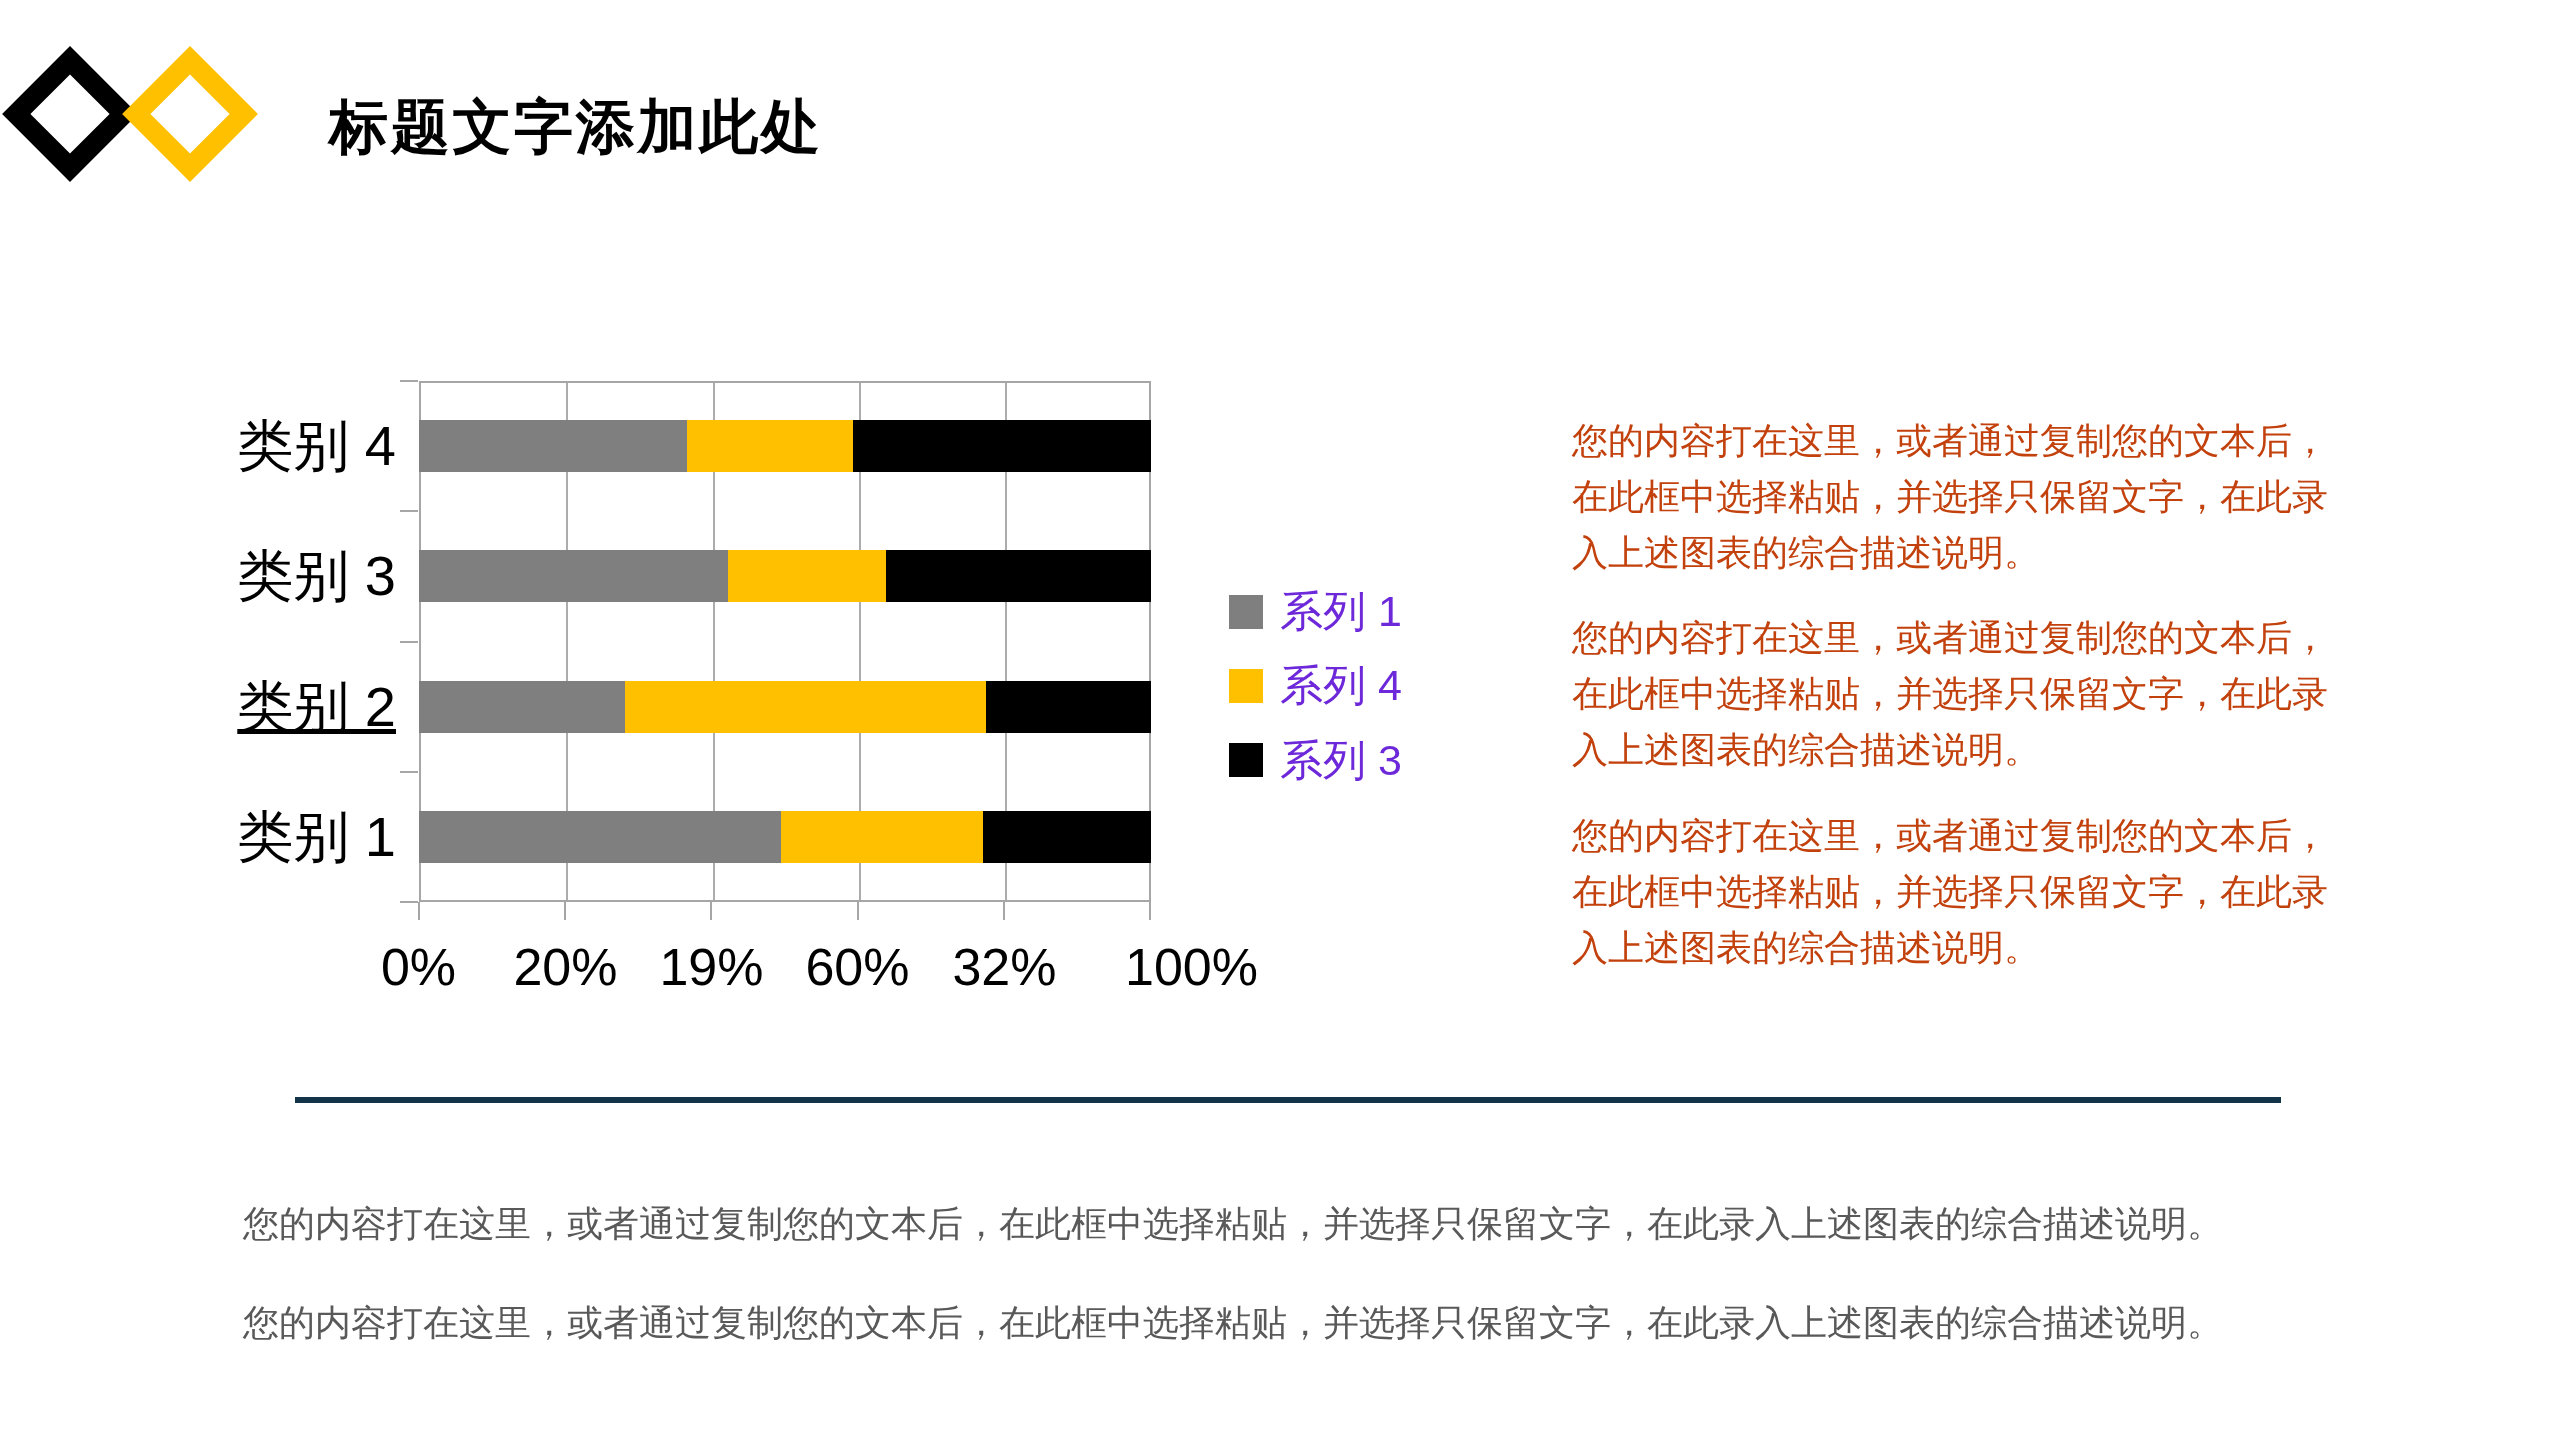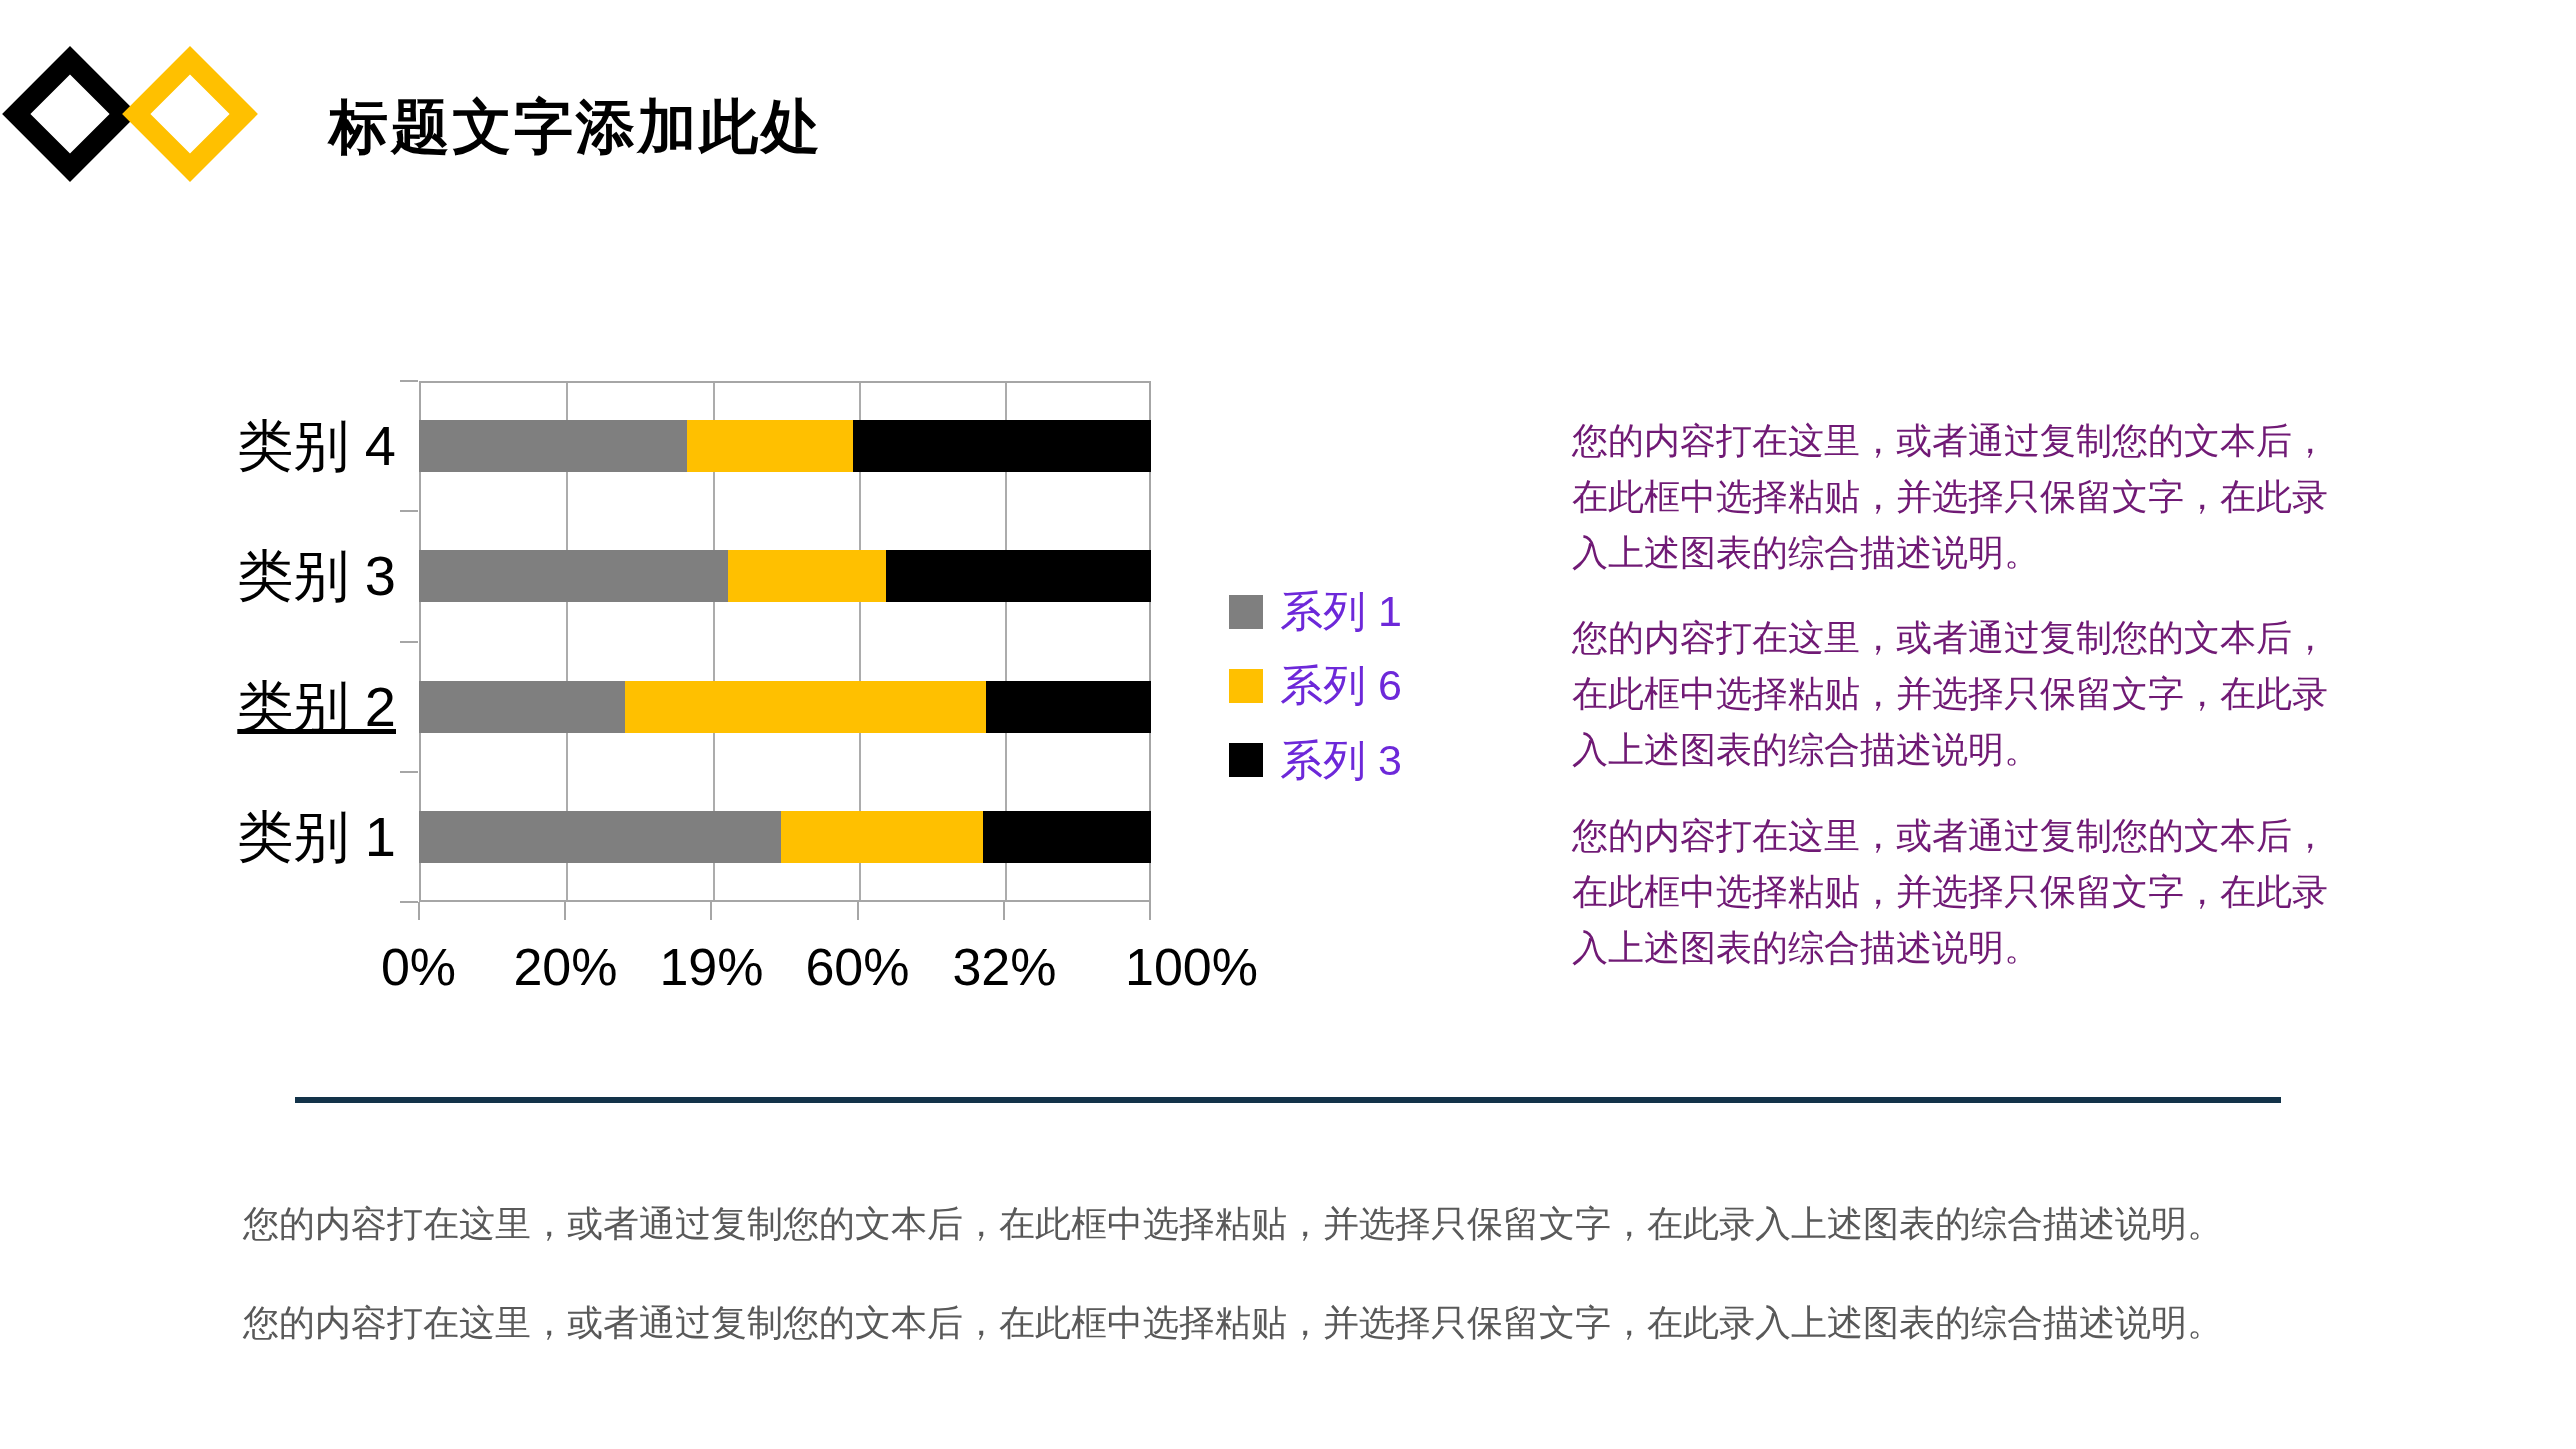--- a/index.html
+++ b/index.html
@@ -23,21 +23,21 @@
   .bar-row{position:absolute;left:419px;width:732px;height:52px;display:flex;flex-direction:row;z-index:2;}
   .bar-seg{height:100%;}
   .cat-label{position:absolute;width:181px;left:215px;text-align:right;font-size:56px;line-height:56px;color:#000000;white-space:nowrap;}
   .xtick-label{position:absolute;top:941px;width:215px;text-align:center;font-size:52px;line-height:52px;color:#000000;white-space:nowrap;}
 
   
   .legend-swatch{position:absolute;left:1229px;width:34px;height:34px;}
   .legend-label{position:absolute;left:1280px;font-size:43px;line-height:43px;color:#6d28d9;white-space:nowrap;}
 
   
-  .right-para{position:absolute;left:1572px;width:805px;font-size:36px;line-height:56px;color:#701a75;}
+  .right-para{position:absolute;left:1572px;width:805px;font-size:36px;line-height:56px;color:#c2410c;}
   #right-para-0{top:413px;}
   #right-para-1{top:610px;}
   #right-para-2{top:808px;}
 
   
   #divider{position:absolute;left:295px;top:1097px;width:1986px;height:6px;background:#133349;}
 
   
   .bottom-para{position:absolute;left:243px;font-size:36px;line-height:40px;color:#595959;white-space:nowrap;}
   #bottom-para-0{top:1204px;}
@@ -100,21 +100,21 @@
         </div>
         <div class="cat-label" style="top: 809px;">类别 1</div>
         <div class="bar-row" style="top: 811px;">
           <div class="bar-seg" style="width: 49.4253%; background: rgb(127, 127, 127);"></div>
           <div class="bar-seg" style="width: 27.5862%; background: rgb(255, 192, 0);"></div>
           <div class="bar-seg" style="width: 22.9885%; background: rgb(0, 0, 0);"></div>
         </div>
         <div class="legend-swatch" style="top: 595px; background: rgb(127, 127, 127);"></div>
         <div class="legend-label" style="top: 590px;">系列 1</div>
         <div class="legend-swatch" style="top: 669px; background: rgb(255, 192, 0);"></div>
-        <div class="legend-label" style="top: 664px;">系列 6</div>
+        <div class="legend-label" style="top: 664px;">系列 4</div>
         <div class="legend-swatch" style="top: 743px; background: rgb(0, 0, 0);"></div>
         <div class="legend-label" style="top: 739px;">系列 3</div>
       </div>
   </div>
 
   <div>
     <div id="right-para-0" class="right-para">
       <div>您的内容打在这里，或者通过复制您的文本后，</div>
       <div>在此框中选择粘贴，并选择只保留文字，在此录</div>
       <div>入上述图表的综合描述说明。</div>

